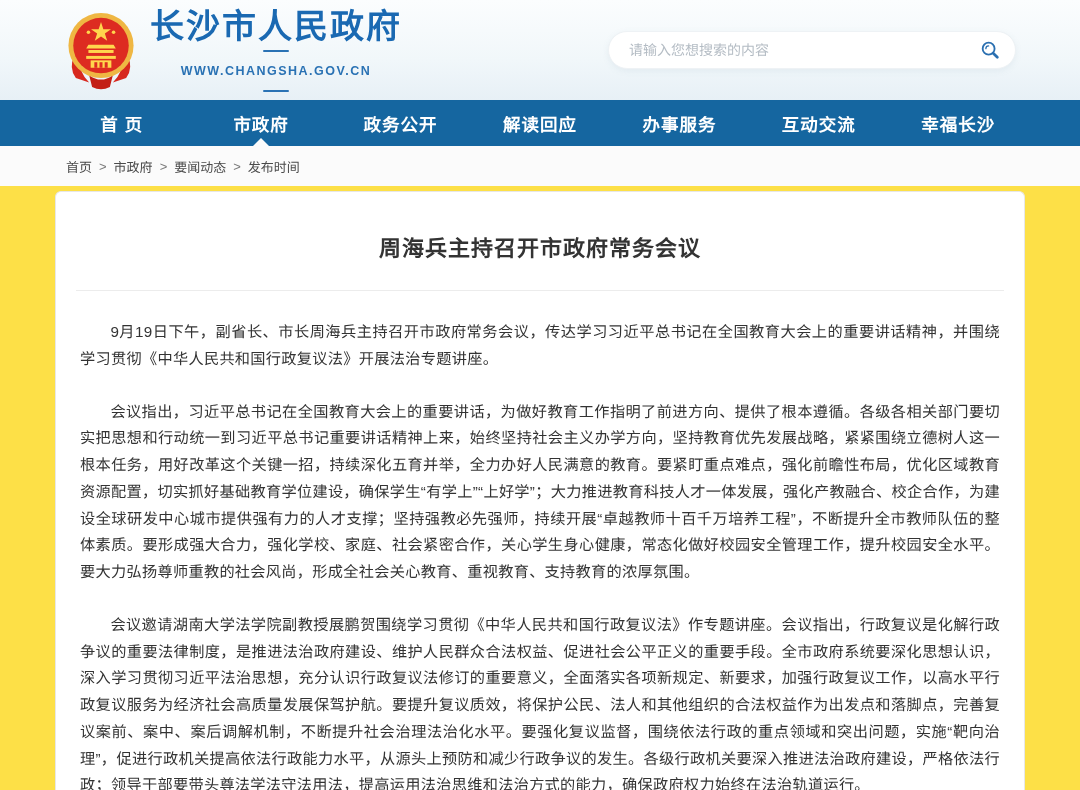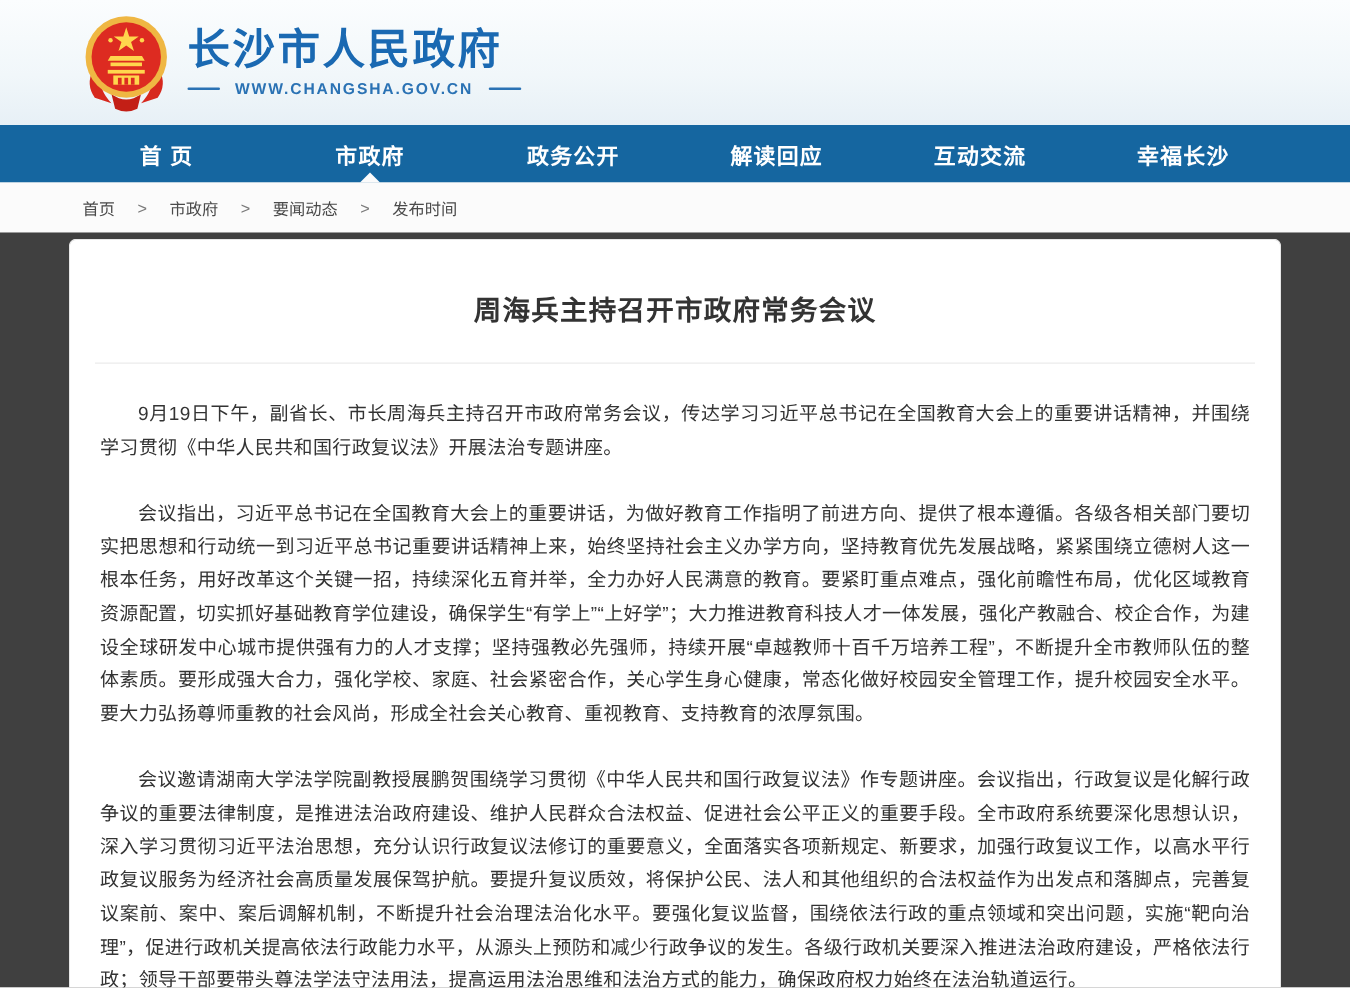--- a/index.html
+++ b/index.html
@@ -24,21 +24,21 @@
   .brand-text { display: flex; flex-direction: column; gap: 4px; }
   .site-name {
     font-size: 34px;
     font-weight: bold;
     color: #1a69b2;
     letter-spacing: 2px;
     line-height: 1.1;
   }
   .site-url {
     display: flex; align-items: center; justify-content: center; gap: 12px;
-    color: #2a72b4; font-size: 12.5px; font-weight: bold; letter-spacing: 1.5px;
+    color: #2a72b4; font-size: 12.5px; font-weight: bold; letter-spacing: 1.5px; flex-direction: column;
   }
   .url-dash { width: 26px; height: 2px; background: #2a72b4; border-radius: 1px; }
   .search-box {
     width: 408px; height: 38px;
     background: #ffffff;
     border: 1px solid #eef2f5;
     border-radius: 19px;
     display: flex; align-items: center;
     padding: 0 14px 0 20px;
     box-shadow: 0 2px 6px rgba(120,150,170,0.10);
@@ -76,27 +76,27 @@
     border-bottom: 8px solid #fbfbfb;
   }
 
   
   .breadcrumb {
     height: 40px;
     background: #fbfbfb;
     display: flex; align-items: center;
     padding-left: 66px;
     font-size: 13px; color: #4a4a4a;
-    gap: 18px;
+    gap: 7px;
   }
   .crumb { cursor: pointer; }
   .crumb-sep { color: #7a7a7a; }
 
   
-  .main { background: #404040; padding: 5px 55px 0; height: 604px; }
+  .main { background: #fde047; padding: 5px 55px 0; height: 604px; }
   .card {
     background: #ffffff;
     border: 1px solid #e7e7e7;
     border-bottom: none;
     border-radius: 6px 6px 0 0;
     height: 100%;
     padding: 38px 0 0;
   }
   .article-title {
     text-align: center;
@@ -161,27 +161,40 @@
     <div class="brand-text">
       <div class="site-name">长沙市人民政府</div>
       <div class="site-url">
         <span class="url-dash"></span>
         <span>WWW.CHANGSHA.GOV.CN</span>
         <span class="url-dash"></span>
       </div>
     </div>
   </div>
 
+  <div class="search-box">
+    <input class="search-input" type="text" placeholder="请输入您想搜索的内容" style="">
+    <button class="search-btn">
+      <span style="display:flex">
+        <svg width="22" height="22" viewBox="0 0 24 24" fill="none" stroke="#2a6fb0" stroke-width="2" stroke-linecap="round">
+          <circle cx="10.5" cy="10.5" r="6.5"></circle>
+          <line x1="15.5" y1="15.5" x2="20" y2="20" stroke-width="3"></line>
+          <path d="M7.5 10.5 a3 3 0 0 1 3 -3" stroke-width="1.4"></path>
+        </svg>
+      </span>
+    </button>
+  </div>
 </div>
 
 <div class="nav">
   <div class="nav-item">首 页</div>
   <div class="nav-item active">市政府</div>
   <div class="nav-item">政务公开</div>
   <div class="nav-item">解读回应</div>
+  <div class="nav-item">办事服务</div>
   <div class="nav-item">互动交流</div>
   <div class="nav-item">幸福长沙</div>
 </div>
 
 <div class="breadcrumb">
   <span class="crumb">首页</span>
   <span class="crumb-sep">&gt;</span>
   <span class="crumb">市政府</span>
   <span class="crumb-sep">&gt;</span>
   <span class="crumb">要闻动态</span>

